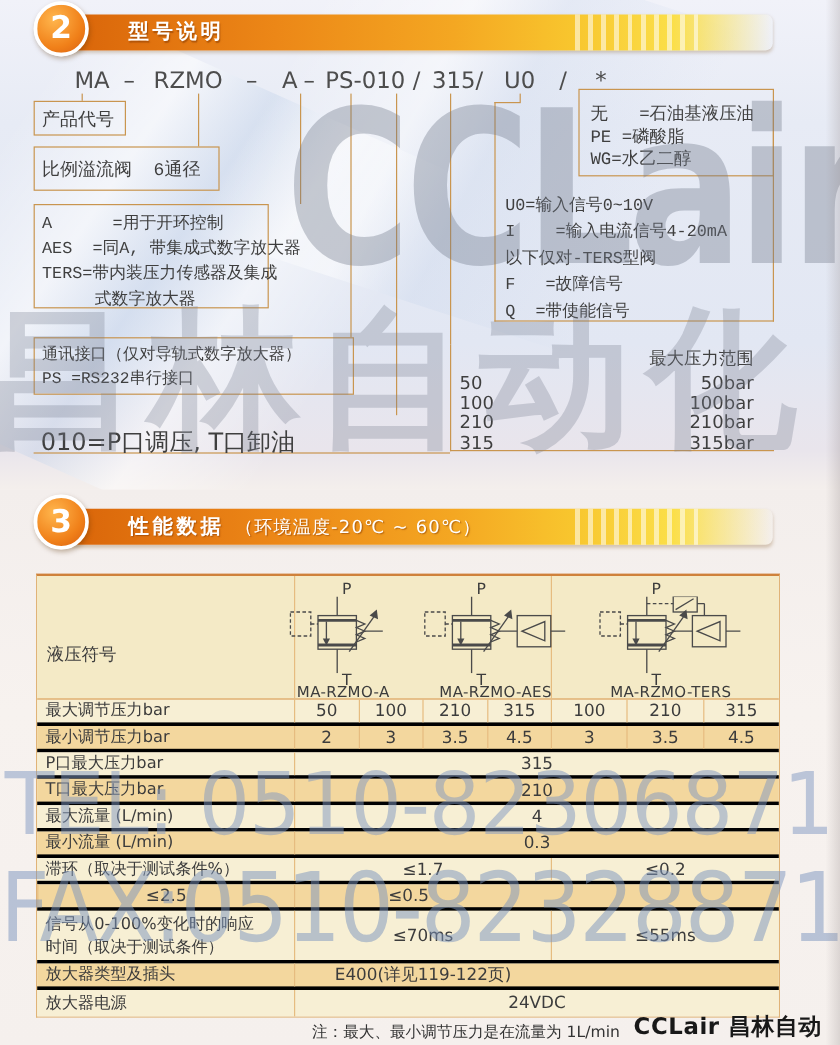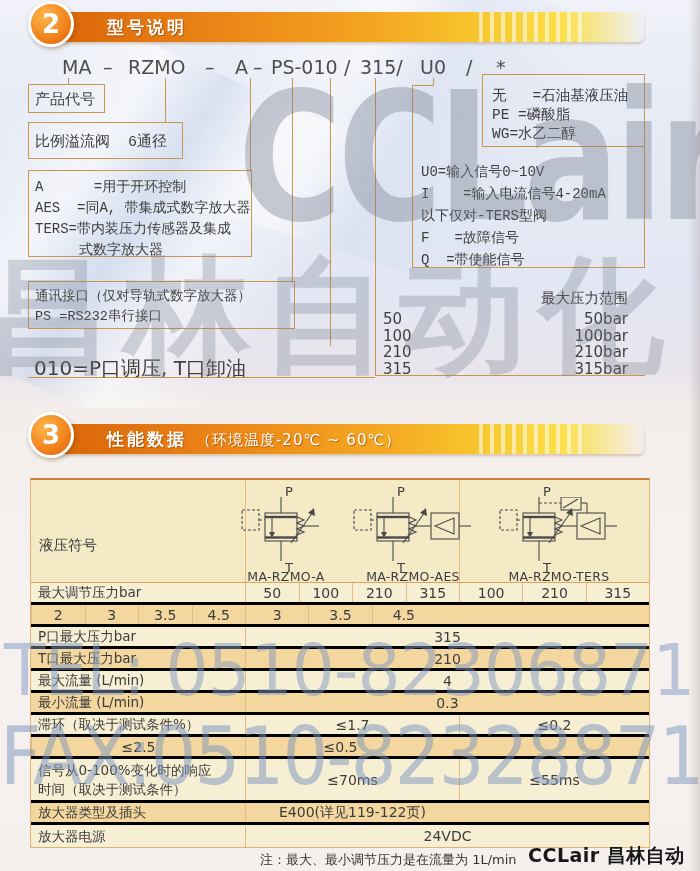--- a/index.html
+++ b/index.html
@@ -38,21 +38,21 @@
   .vl{position:absolute;width:1px;background:#c9954f;z-index:1;}
   .vl1{left:68px;top:78px;height:6px}.vl2{left:165px;top:78px;height:44px}
   .vl3{left:250px;top:78px;height:92px}.vl4{left:292px;top:78px;height:203px}
   .vl5{left:330px;top:78px;height:268px}.vl6{left:375px;top:78px;height:209px}
   .vl7{left:433px;top:78px;height:7px}
   .hl1{position:absolute;left:412px;top:85px;width:22px;height:1px;background:#c9954f;z-index:1;}
   .obox{position:absolute;border:1px solid #c9954f;box-sizing:border-box;color:#3f3f3f;z-index:1;font-family:Liberation Mono, monospace;}
   .pre{white-space:pre;}
   .box-pcode{left:28px;top:84px;width:77px;height:29px;font-size:15px;padding:5px 0 0 6px;}
   .box-valve{left:28px;top:122px;width:155px;height:37px;font-size:15px;padding:9px 0 0 6px;}
-  .box-var{left:28px;top:170px;width:224px;height:87px;font-size:14px;padding:6px 0 0 6px;line-height:21px;}
+  .box-var{left:28px;top:170px;width:196px;height:87px;font-size:14px;padding:6px 0 0 6px;line-height:21px;}
   .box-var .indent{padding-left:44px;}
   .box-comm{left:28px;top:281px;width:267px;height:48px;font-size:13.5px;padding:5px 0 0 6px;line-height:20px;}
   .reg-line{position:absolute;left:28px;top:345px;width:347px;height:33px;border-bottom:1px solid #c9954f;
     font-size:20px;color:#3f3f3f;padding:10px 0 0 6px;box-sizing:border-box;z-index:1;}
   .box-fluids{left:482px;top:74px;width:163px;height:73px;font-size:14.5px;padding:12px 0 0 9px;line-height:19px;}
   .box-sig{left:412px;top:85px;width:233px;height:183px;border-top:none;font-size:14px;
     padding:76px 0 0 8px;line-height:22px;}
   .pressure-box{position:absolute;left:375px;top:287px;width:270px;height:89px;z-index:1;
     border-left:1px solid #c9954f;border-bottom:1px solid #c9954f;box-sizing:border-box;color:#3f3f3f;}
   .pr-title{text-align:right;padding:2px 17px 0 0;font-size:14.5px;}
@@ -281,20 +281,21 @@
       <div class="tlabel">最大调节压力bar</div>
       <div class="tcell w4">50</div>
       <div class="tcell w4">100</div>
       <div class="tcell w4">210</div>
       <div class="tcell w4">315</div>
       <div class="tcell w3">100</div>
       <div class="tcell w3">210</div>
       <div class="tcell w3">315</div>
     </div>
     <div class="trow h-s dark">
+      <div class="tlabel">最小调节压力bar</div>
       <div class="tcell w4">2</div>
       <div class="tcell w4">3</div>
       <div class="tcell w4">3.5</div>
       <div class="tcell w4">4.5</div>
       <div class="tcell w3">3</div>
       <div class="tcell w3">3.5</div>
       <div class="tcell w3">4.5</div>
     </div>
     <div class="trow h-s light">
       <div class="tlabel">P口最大压力bar</div>

